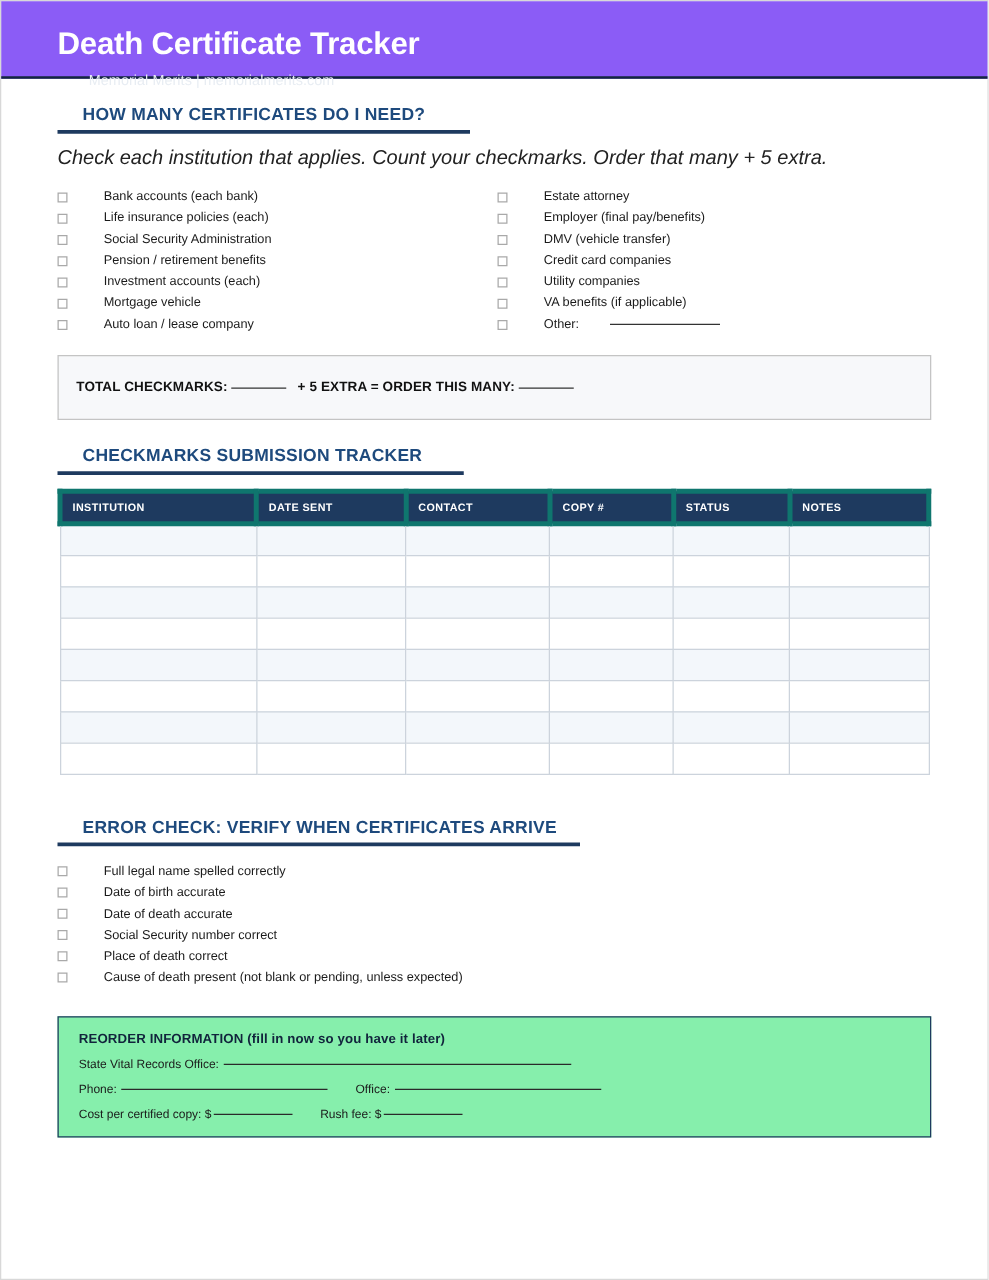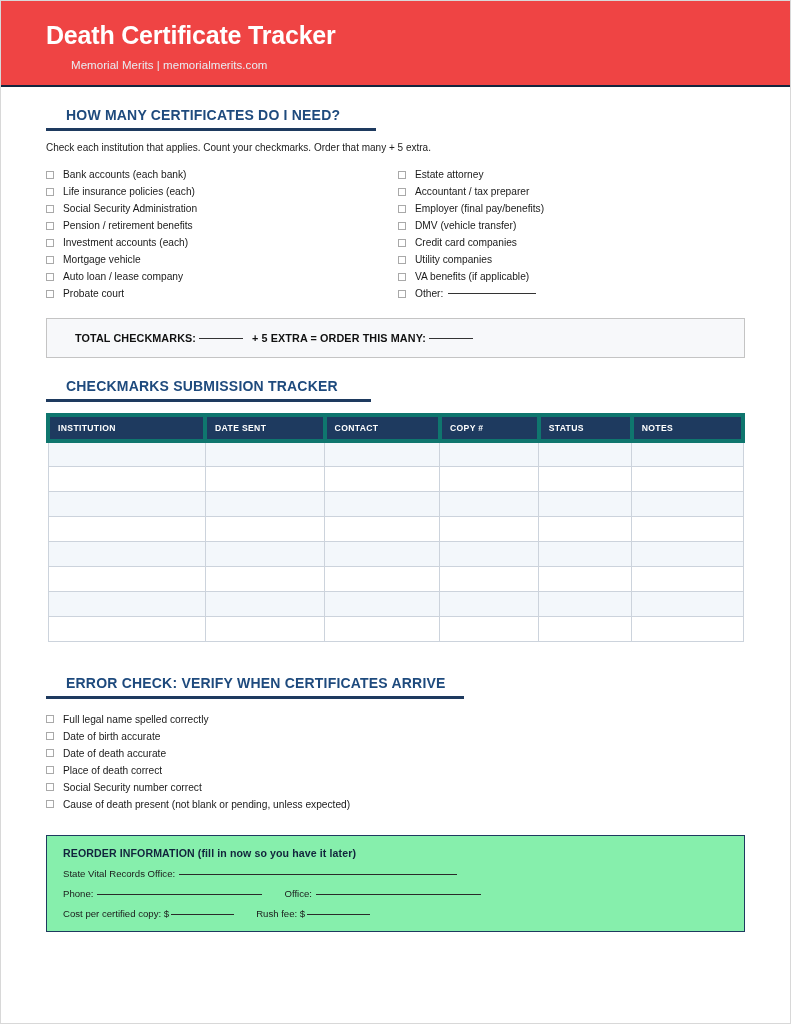--- a/index.html
+++ b/index.html
@@ -21,22 +21,22 @@
   .page {
     width: 791px;
     height: 1024px;
     background: #ffffff;
     border: 1px solid #d8d8d8;
     position: relative;
   }
 
   
   .header-band {
-    background: #ef4444;
-    height: 86px;
+    background: #8b5cf6;
+    height: 62px;
     padding: 20px 0 0 45px;
     border-bottom: 2px solid #13263f;
   }
   .header-title {
     color: #ffffff;
     font-size: 25px;
     font-weight: bold;
     letter-spacing: -0.2px;
     line-height: 1.15;
   }
@@ -65,39 +65,41 @@
   .heading-rule {
     height: 3px;
     background: #1e3a5f;
     margin-top: 5px;
   }
   .rule-w330 { width: 330px; }
   .rule-w325 { width: 325px; }
   .rule-w418 { width: 418px; }
 
   .instruction {
-    font-size: 10px;
+    font-size: 16px;
     color: #222;
     margin-top: 11px;
+    font-style: italic;
   }
 
   
   .checklist {
     display: flex;
     margin-top: 13px;
   }
   .checklist-col {
     width: 350px;
   }
   .checklist-col:first-child { width: 355px; }
 
   .check-row {
     display: flex;
     align-items: center;
     height: 17px;
+    gap: 20px;
   }
   .checkbox {
     width: 8px;
     height: 8px;
     border: 1px solid #a9a9a9;
     background: #ffffff;
     flex: 0 0 auto;
     margin-right: 9px;
   }
   .check-label {
@@ -111,24 +113,24 @@
     width: 88px;
     margin-left: 5px;
     vertical-align: 2px;
   }
 
   
   .total-box {
     margin-top: 16px;
     border: 1px solid #c4c4c4;
     background: #f7f8fa;
-    height: 40px;
+    height: 52px;
     display: flex;
     align-items: center;
-    padding-left: 28px;
+    padding-left: 14px;
     text-align: right;
   }
   .total-text {
     font-size: 10.8px;
     font-weight: bold;
     letter-spacing: 0.1px;
     color: #111;
   }
   .total-line {
     display: inline-block;
@@ -248,34 +250,26 @@
           <span class="check-label">Investment accounts (each)</span>
         </div>
         <div class="check-row">
           <span class="checkbox"></span>
           <span class="check-label">Mortgage vehicle</span>
         </div>
         <div class="check-row">
           <span class="checkbox"></span>
           <span class="check-label">Auto loan / lease company</span>
         </div>
-        <div class="check-row">
-          <span class="checkbox"></span>
-          <span class="check-label">Probate court</span>
-        </div>
       </div>
 
       <div class="checklist-col">
         <div class="check-row">
           <span class="checkbox"></span>
           <span class="check-label">Estate attorney</span>
-        </div>
-        <div class="check-row">
-          <span class="checkbox"></span>
-          <span class="check-label">Accountant / tax preparer</span>
         </div>
         <div class="check-row">
           <span class="checkbox"></span>
           <span class="check-label">Employer (final pay/benefits)</span>
         </div>
         <div class="check-row">
           <span class="checkbox"></span>
           <span class="check-label">DMV (vehicle transfer)</span>
         </div>
         <div class="check-row">
@@ -399,25 +393,25 @@
       <div class="check-row">
         <span class="checkbox"></span>
         <span class="check-label">Date of birth accurate</span>
       </div>
       <div class="check-row">
         <span class="checkbox"></span>
         <span class="check-label">Date of death accurate</span>
       </div>
       <div class="check-row">
         <span class="checkbox"></span>
+        <span class="check-label">Social Security number correct</span>
+      </div>
+      <div class="check-row">
+        <span class="checkbox"></span>
         <span class="check-label">Place of death correct</span>
-      </div>
-      <div class="check-row">
-        <span class="checkbox"></span>
-        <span class="check-label">Social Security number correct</span>
       </div>
       <div class="check-row">
         <span class="checkbox"></span>
         <span class="check-label">Cause of death present (not blank or pending, unless expected)</span>
       </div>
     </div>
 
     <div class="reorder-box">
       <div class="reorder-title">REORDER INFORMATION (fill in now so you have it later)</div>
 

